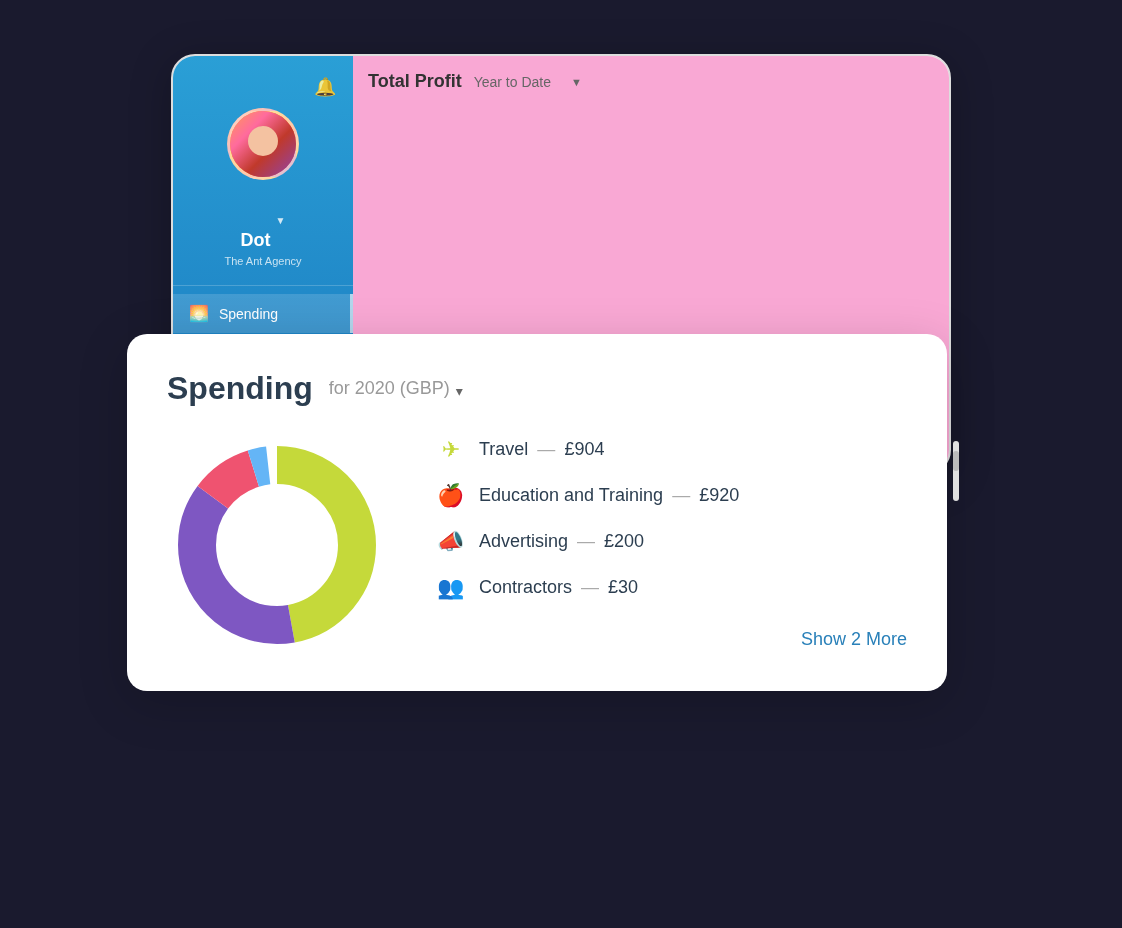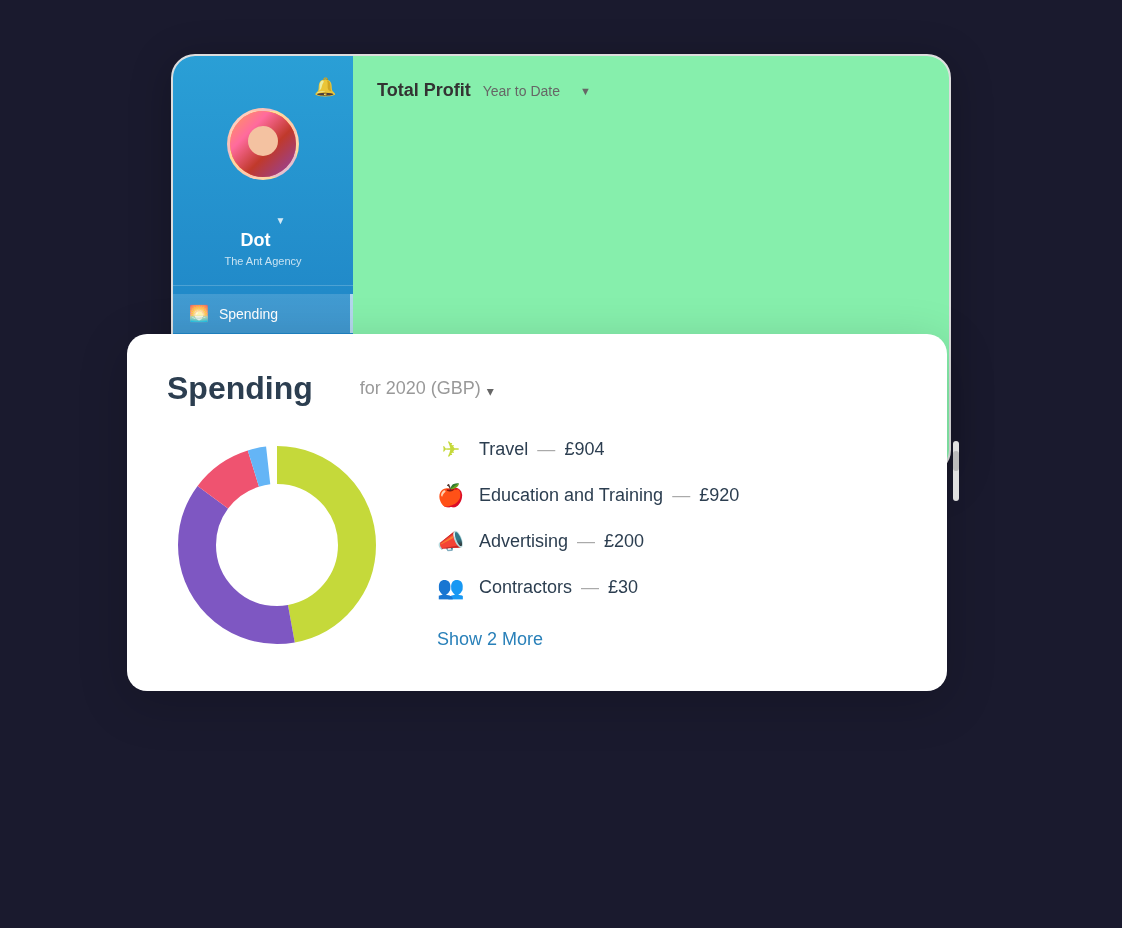--- a/index.html
+++ b/index.html
@@ -147,22 +147,22 @@
       gap: 10px;
       padding: 10px 16px;
       color: rgba(255,255,255,0.8);
       font-size: 14px;
       cursor: pointer;
     }
 
     
     .chart-area {
       flex: 1;
-      background: #86efac;
-      padding: 24px;
+      background: #f9a8d4;
+      padding: 15px;
       position: relative;
     }
 
     .chart-header {
       display: flex;
       align-items: center;
       gap: 12px;
       margin-bottom: 16px;
     }
 
@@ -217,21 +217,20 @@
       color: #2c3e50;
     }
 
     .card-filter {
       display: flex;
       align-items: flex-end;
       gap: 6px;
       color: #999;
       font-size: 18px;
       cursor: pointer;
-      margin-left: 31px;
     }
 
     .card-filter-arrow {
       font-size: 14px;
       color: #666;
     }
 
     .card-content {
       display: flex;
       align-items: center;
@@ -281,21 +280,21 @@
 
     .show-more-btn {
       color: #2980b9;
       font-size: 18px;
       font-weight: 500;
       cursor: pointer;
       background: none;
       border: none;
       padding: 4px 0;
       margin-top: 4px;
-      text-align: left;
+      text-align: right;
     }
 
     
     .scrollbar-hint {
       position: absolute;
       right: -12px;
       top: 30%;
       width: 6px;
       height: 60px;
       background: #e0e0e0;

